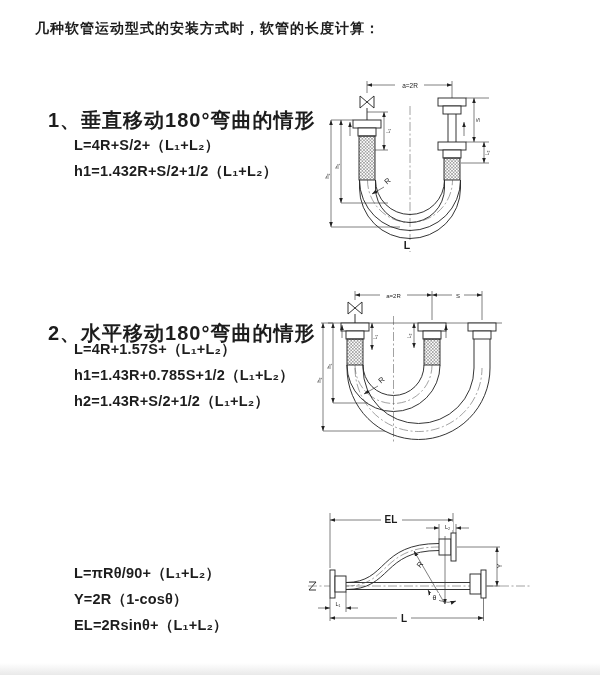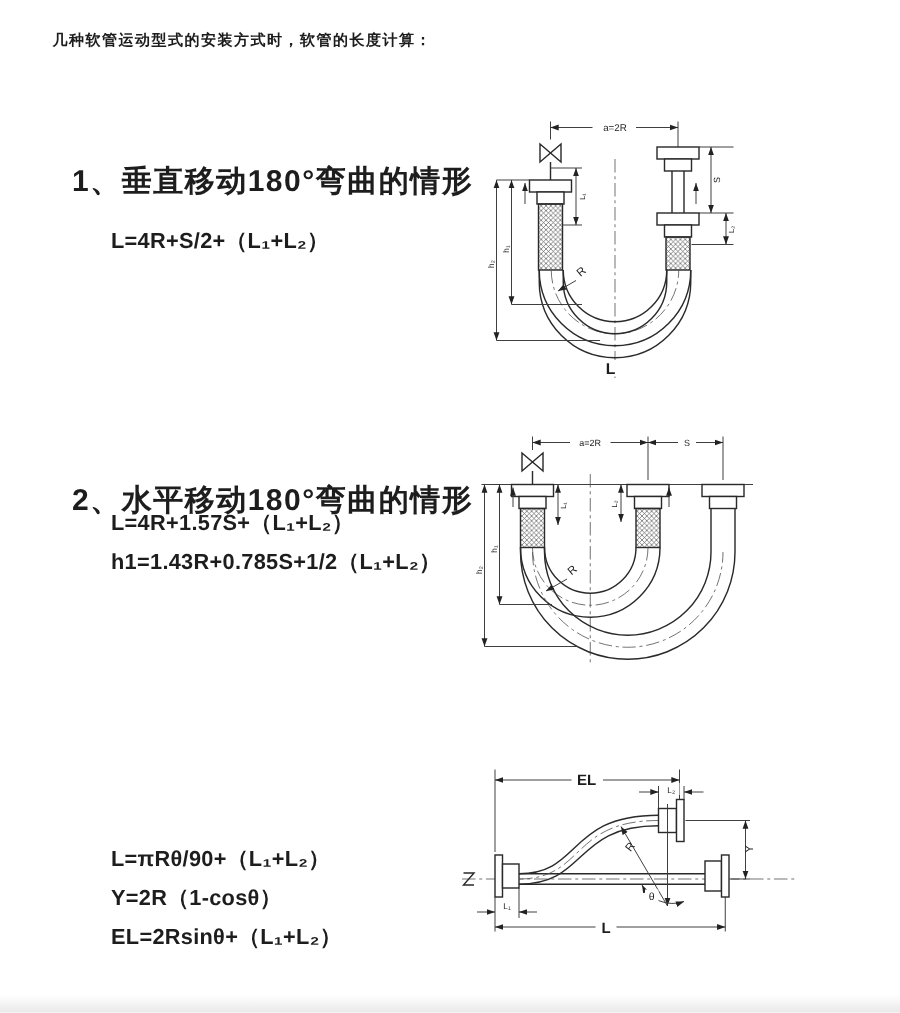--- a/index.html
+++ b/index.html
@@ -1,19 +1,19 @@
 <!DOCTYPE html>
 <html><head>
 <meta charset="utf-8">
 <style>
   html,body{margin:0;padding:0;}
   body{width:600px;height:675px;background:#fdfdfd;overflow:hidden;
        font-family:"Liberation Sans","DejaVu Sans",sans-serif;color:#1d1d1d;}
   .page{position:relative;width:600px;height:675px;background:#ffffff;}
-  .page-title{position:absolute;left:35px;top:20px;font-size:10px;font-weight:bold;
+  .page-title{position:absolute;left:35px;top:20px;font-size:14px;font-weight:bold;
               letter-spacing:1px;}
   .section-heading{position:absolute;left:48px;font-size:20px;font-weight:bold;
                    letter-spacing:1px;}
   .formulas{position:absolute;left:74px;font-size:14.5px;font-weight:bold;
             letter-spacing:.2px;line-height:26px;white-space:nowrap;}
   .diagram{position:absolute;}
   svg text{fill:#1d1d1d;font-family:"Liberation Sans","DejaVu Sans",sans-serif;}
   .drw{stroke:#2a2a2a;stroke-width:.95;fill:none;}
   .frect{stroke:#2a2a2a;stroke-width:.95;fill:#ffffff;}
   .dln{stroke:#3a3a3a;stroke-width:.65;fill:none;}
@@ -23,28 +23,30 @@
       background:linear-gradient(#ffffff,#e9e9e9);}
 </style>
 </head>
 <body style="color: rgb(29, 29, 29);">
 
 <div class="page" style="background: rgb(255, 255, 255);">
 
   <div class="page-title">几种软管运动型式的安装方式时，软管的长度计算：</div>
 
   <div class="section-heading" style="top:107px;">1、垂直移动180°弯曲的情形</div>
-  <div class="formulas" style="top:148px;">
+  <div class="formulas" style="top:132px;">
     <div>L=4R+S/2+（L₁+L₂）</div>
+    <div>h1=1.432R+S/2+1/2（L₁+L₂）</div>
   </div>
 
   <div class="section-heading" style="top:320px;">2、水平移动180°弯曲的情形</div>
   <div class="formulas" style="top:336px;">
     <div>L=4R+1.57S+（L₁+L₂）</div>
     <div>h1=1.43R+0.785S+1/2（L₁+L₂）</div>
+    <div>h2=1.43R+S/2+1/2（L₁+L₂）</div>
   </div>
 
   <div class="formulas" style="top:560px;">
     <div>L=πRθ/90+（L₁+L₂）</div>
     <div>Y=2R（1-cosθ）</div>
     <div>EL=2Rsinθ+（L₁+L₂）</div>
   </div>
 
   <svg class="diagram" style="left:300px;top:70px;" width="290" height="190" viewBox="0 0 290 190">
     <defs>

